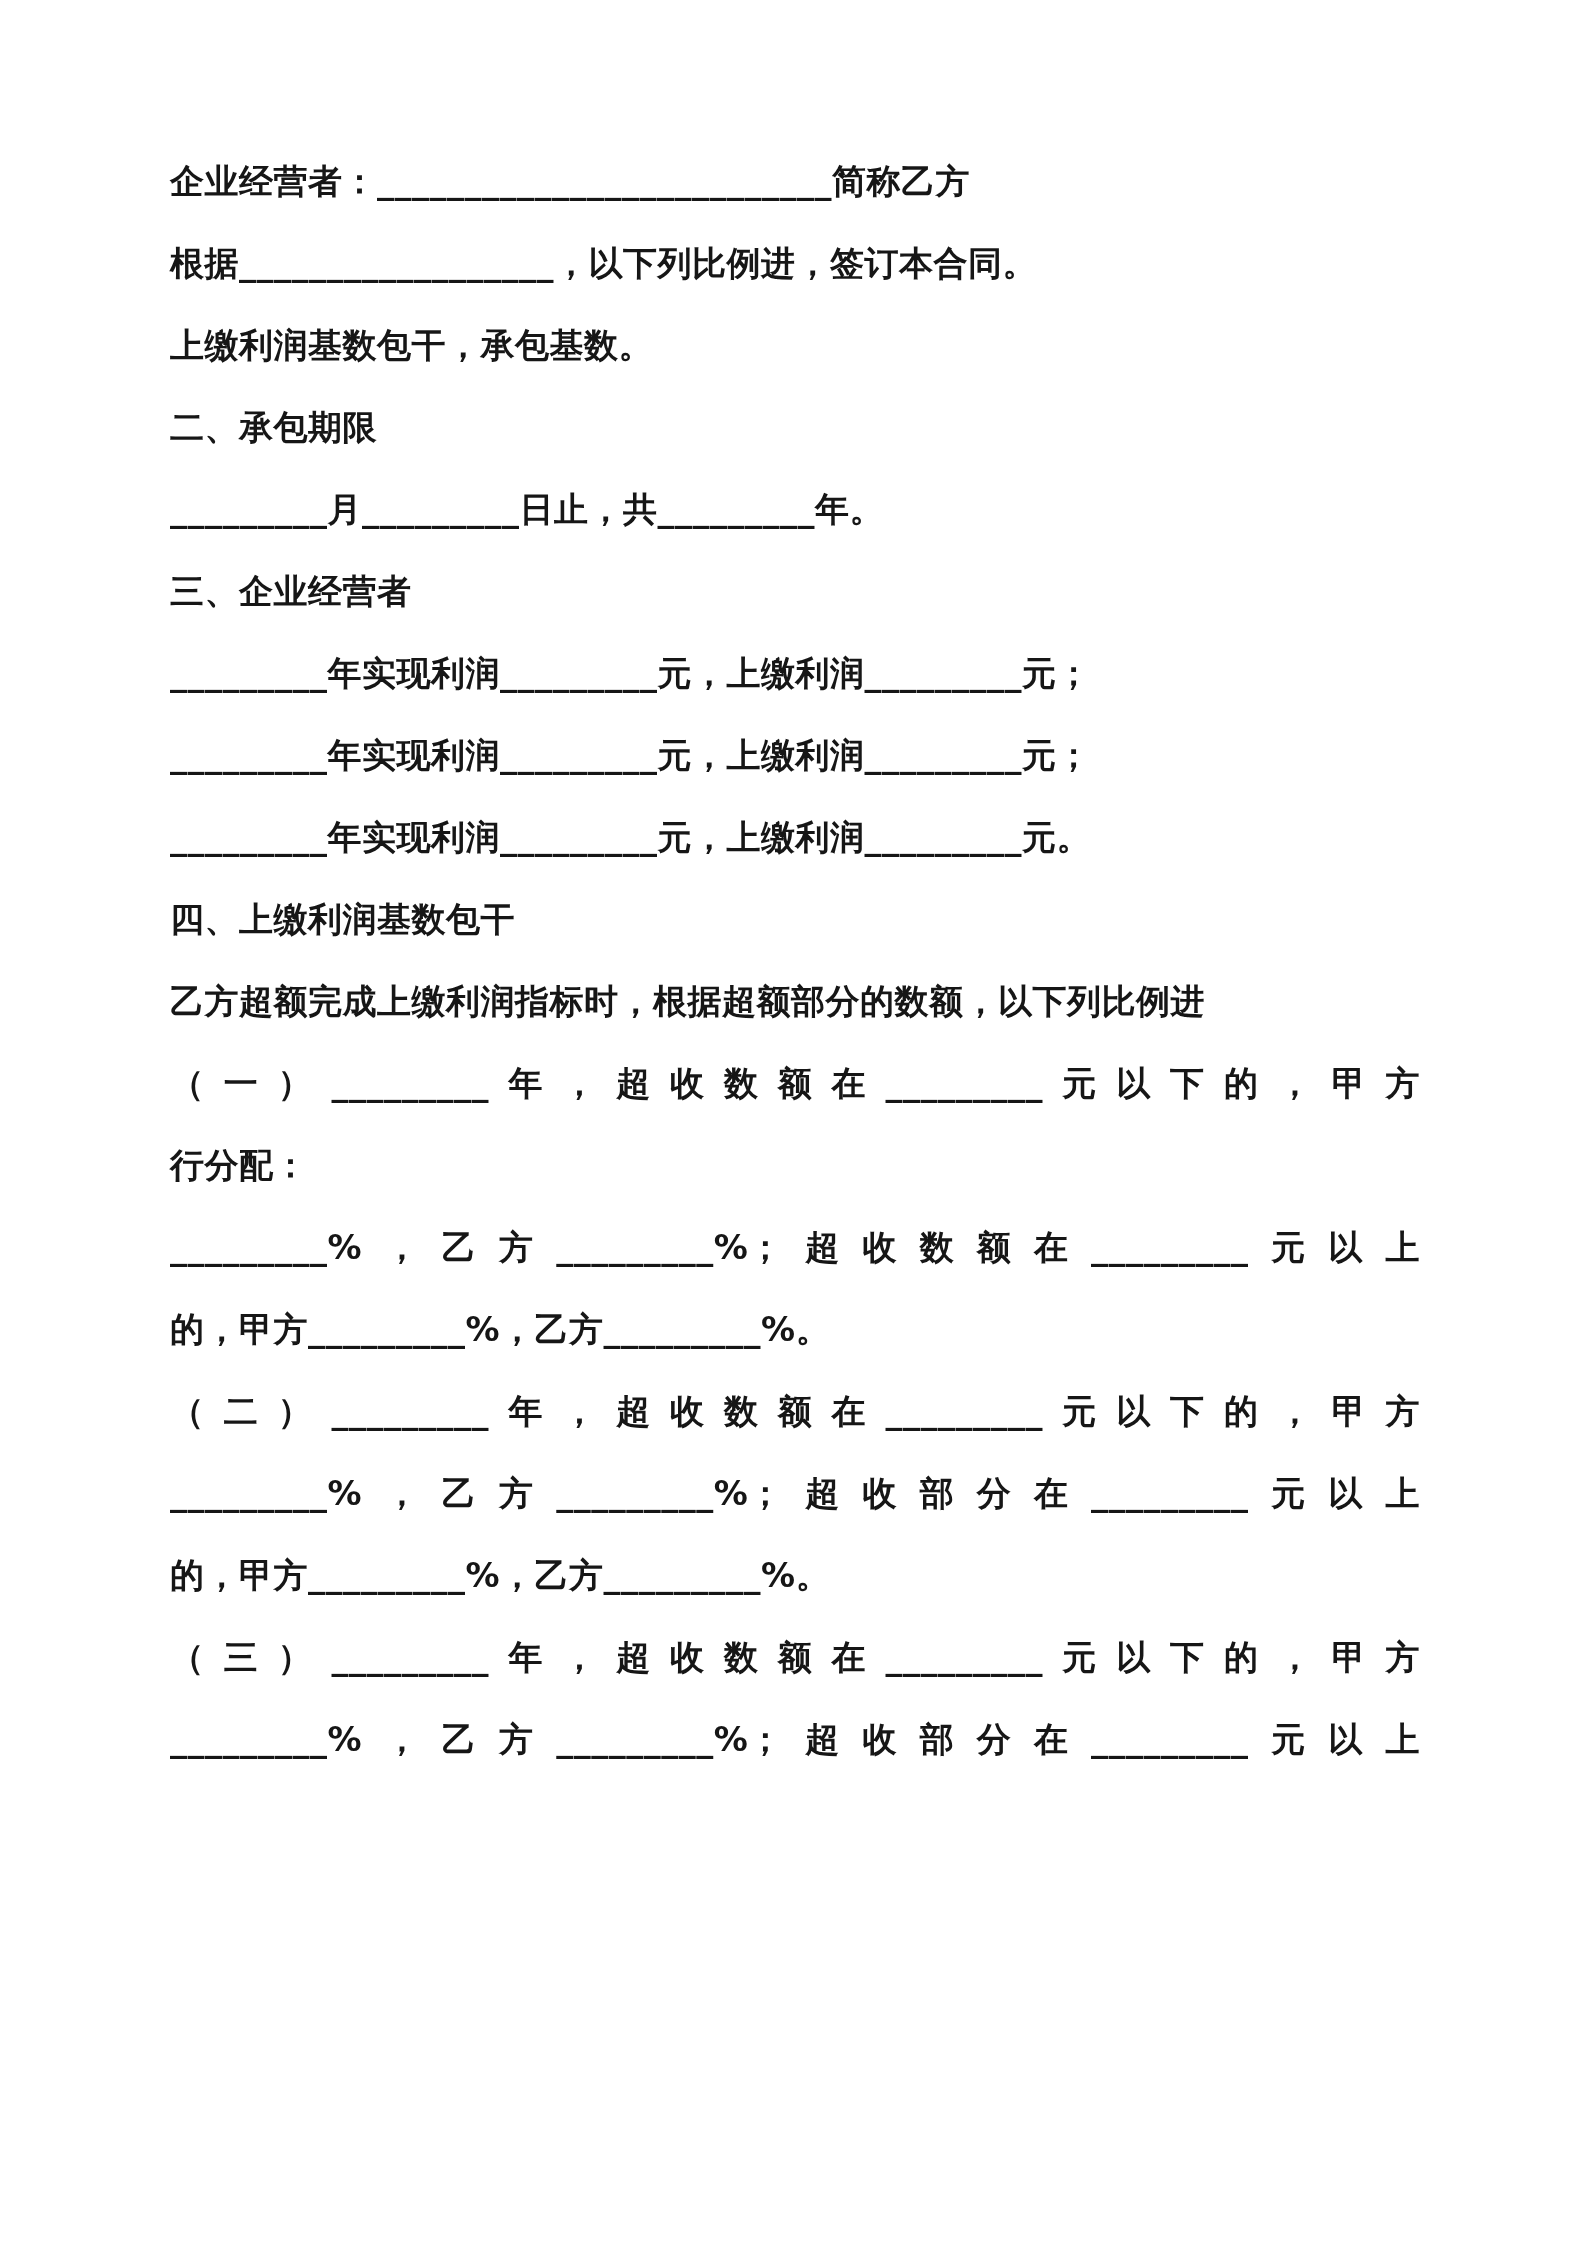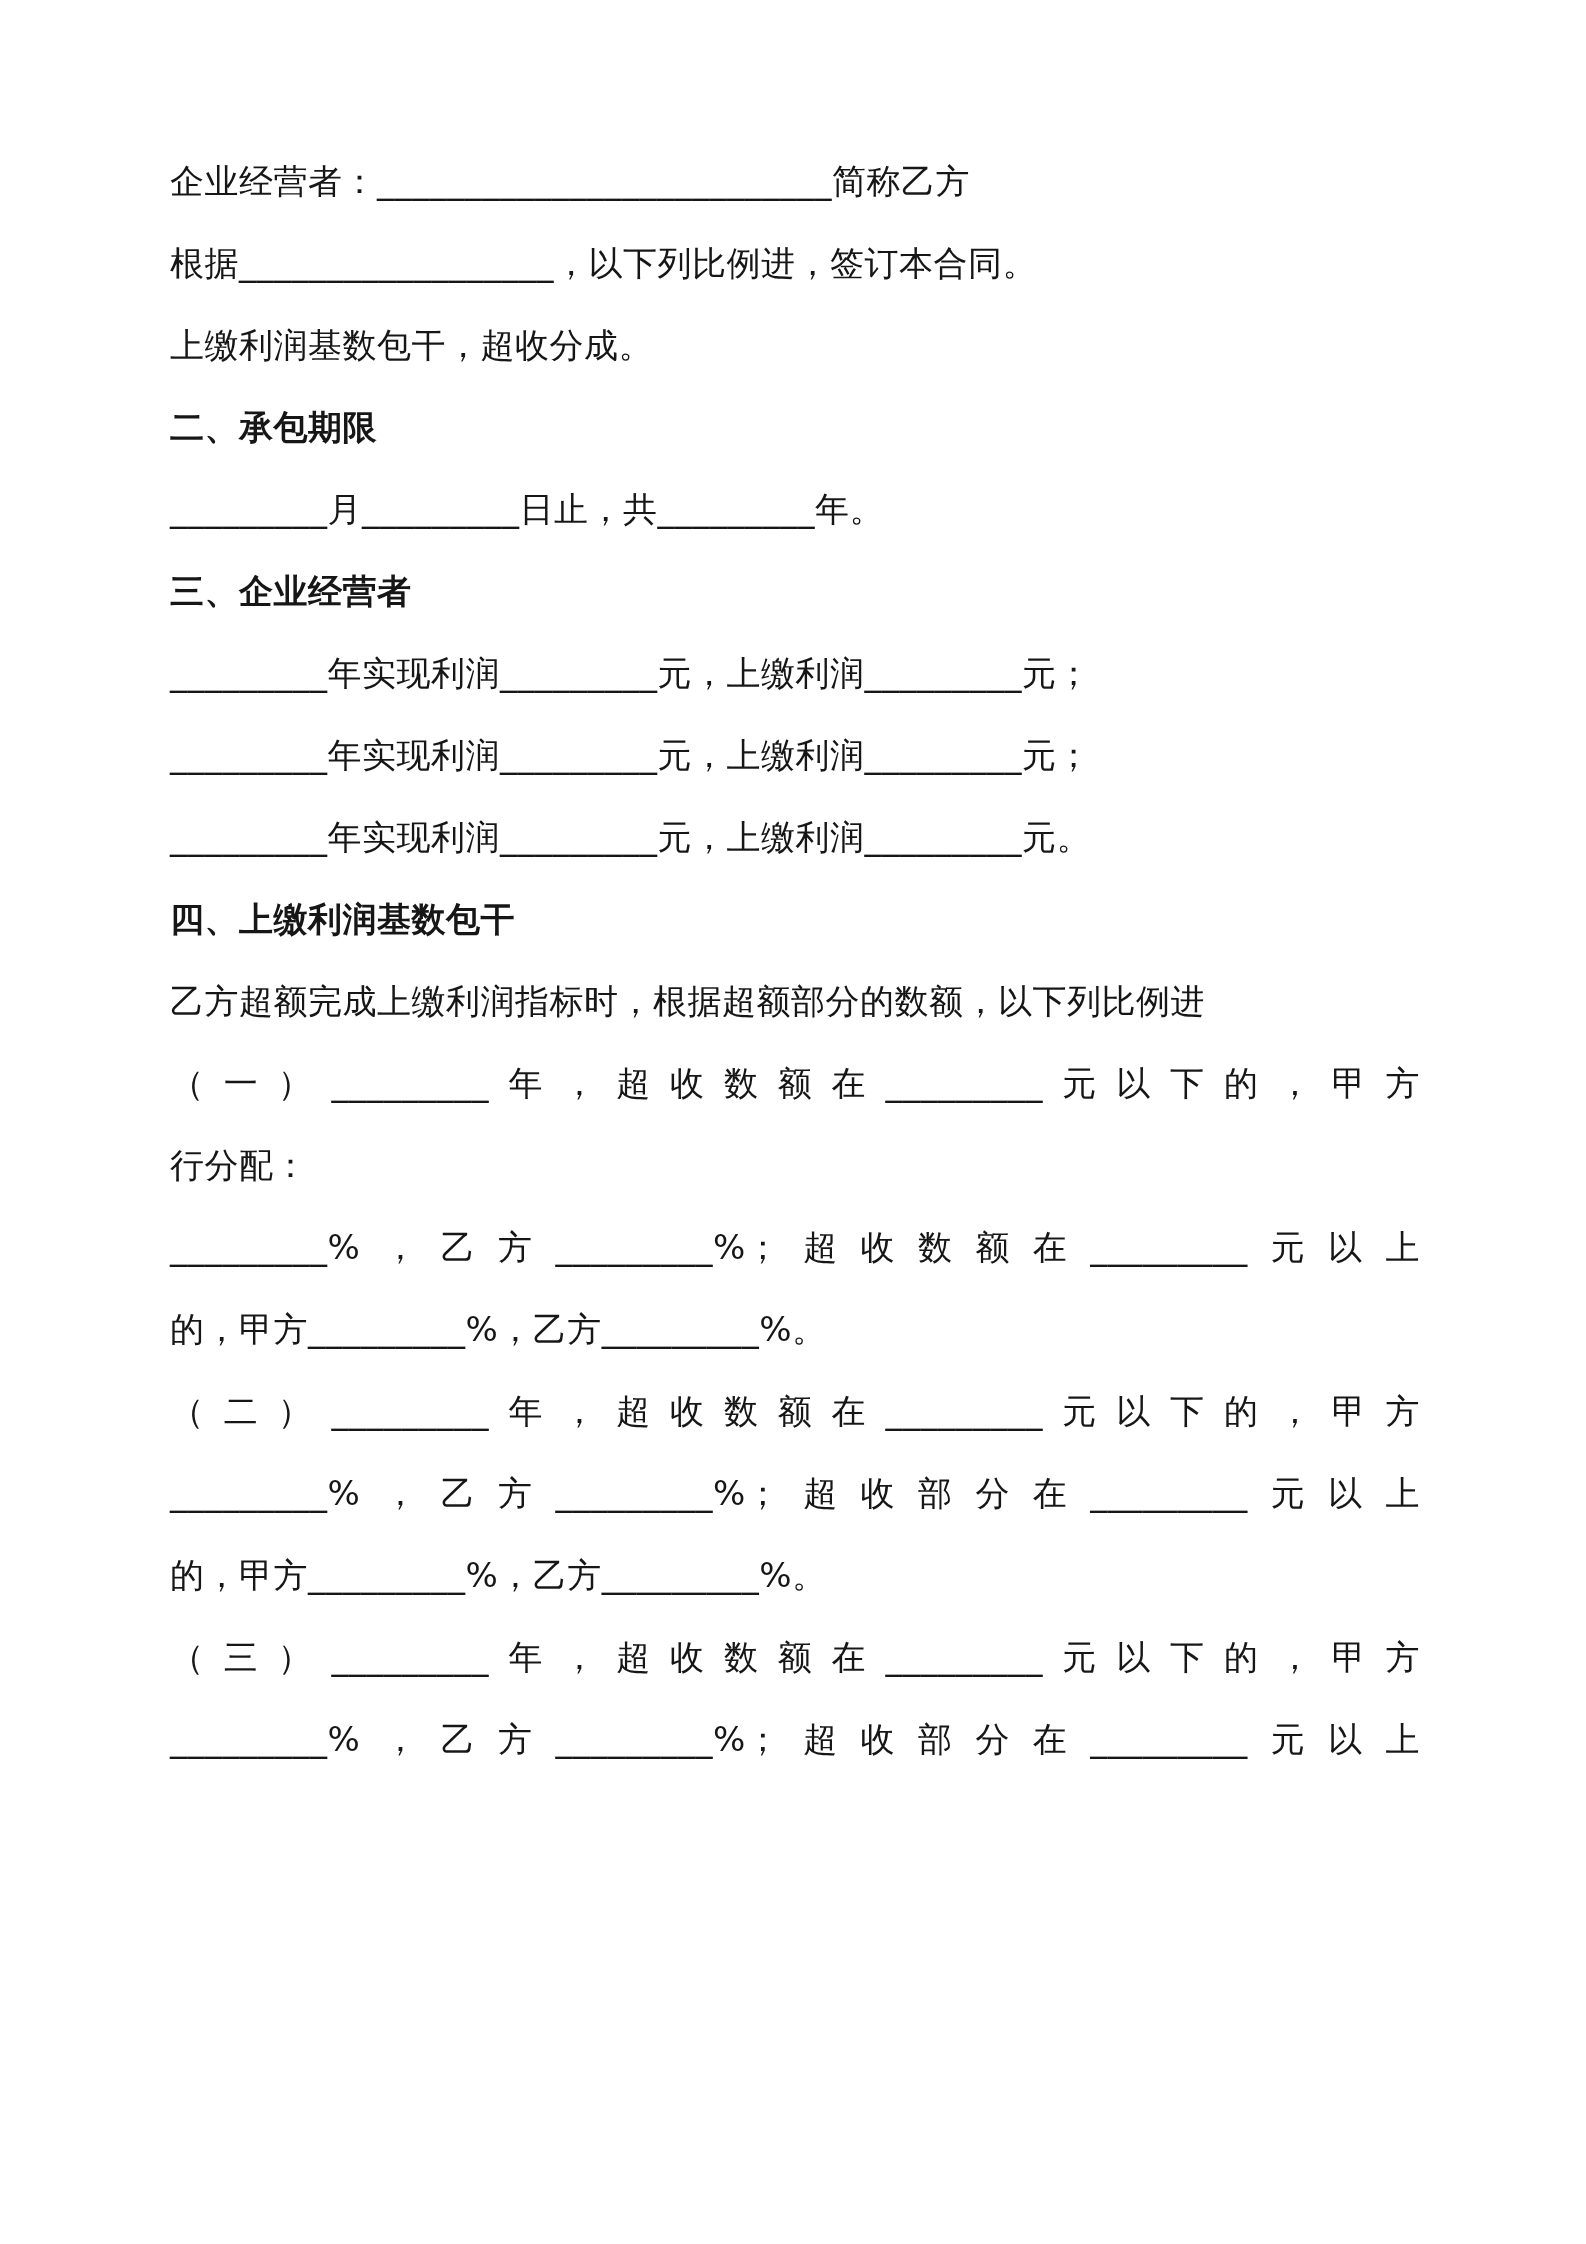--- a/index.html
+++ b/index.html
@@ -13,41 +13,41 @@
     height: 2244px;
     background: #ffffff;
     box-sizing: border-box;
     padding: 140px 166px 0 170px;
     font-family: "DejaVu Sans", "Liberation Sans", sans-serif;
     overflow: hidden;
   }
   .line {
     margin: 0;
     font-size: 34px;
-    font-weight: 400;
+    font-weight: 700;
     color: #161616;
     line-height: 82px;
     white-space: pre-wrap;
     letter-spacing: 0.5px;
   }
   .heading {
     font-weight: 700;
   }
   .spread {
     text-align: justify;
     text-align-last: justify;
   }
 </style>
 </head>
 <body>
 
 <div class="page">
   <p class="line">企业经营者：__________________________简称乙方</p>
   <p class="line">根据__________________，以下列比例进，签订本合同。</p>
-  <p class="line">上缴利润基数包干，超收分成。</p>
+  <p class="line">上缴利润基数包干，承包基数。</p>
   <p class="line heading">二、承包期限</p>
   <p class="line">_________月_________日止，共_________年。</p>
   <p class="line heading">三、企业经营者</p>
   <p class="line">_________年实现利润_________元，上缴利润_________元；</p>
   <p class="line">_________年实现利润_________元，上缴利润_________元；</p>
   <p class="line">_________年实现利润_________元，上缴利润_________元。</p>
   <p class="line heading">四、上缴利润基数包干</p>
   <p class="line">乙方超额完成上缴利润指标时，根据超额部分的数额，以下列比例进</p>
   <p class="line spread">（一）_________年，超收数额在_________元以下的，甲方</p>
   <p class="line">行分配：</p>

